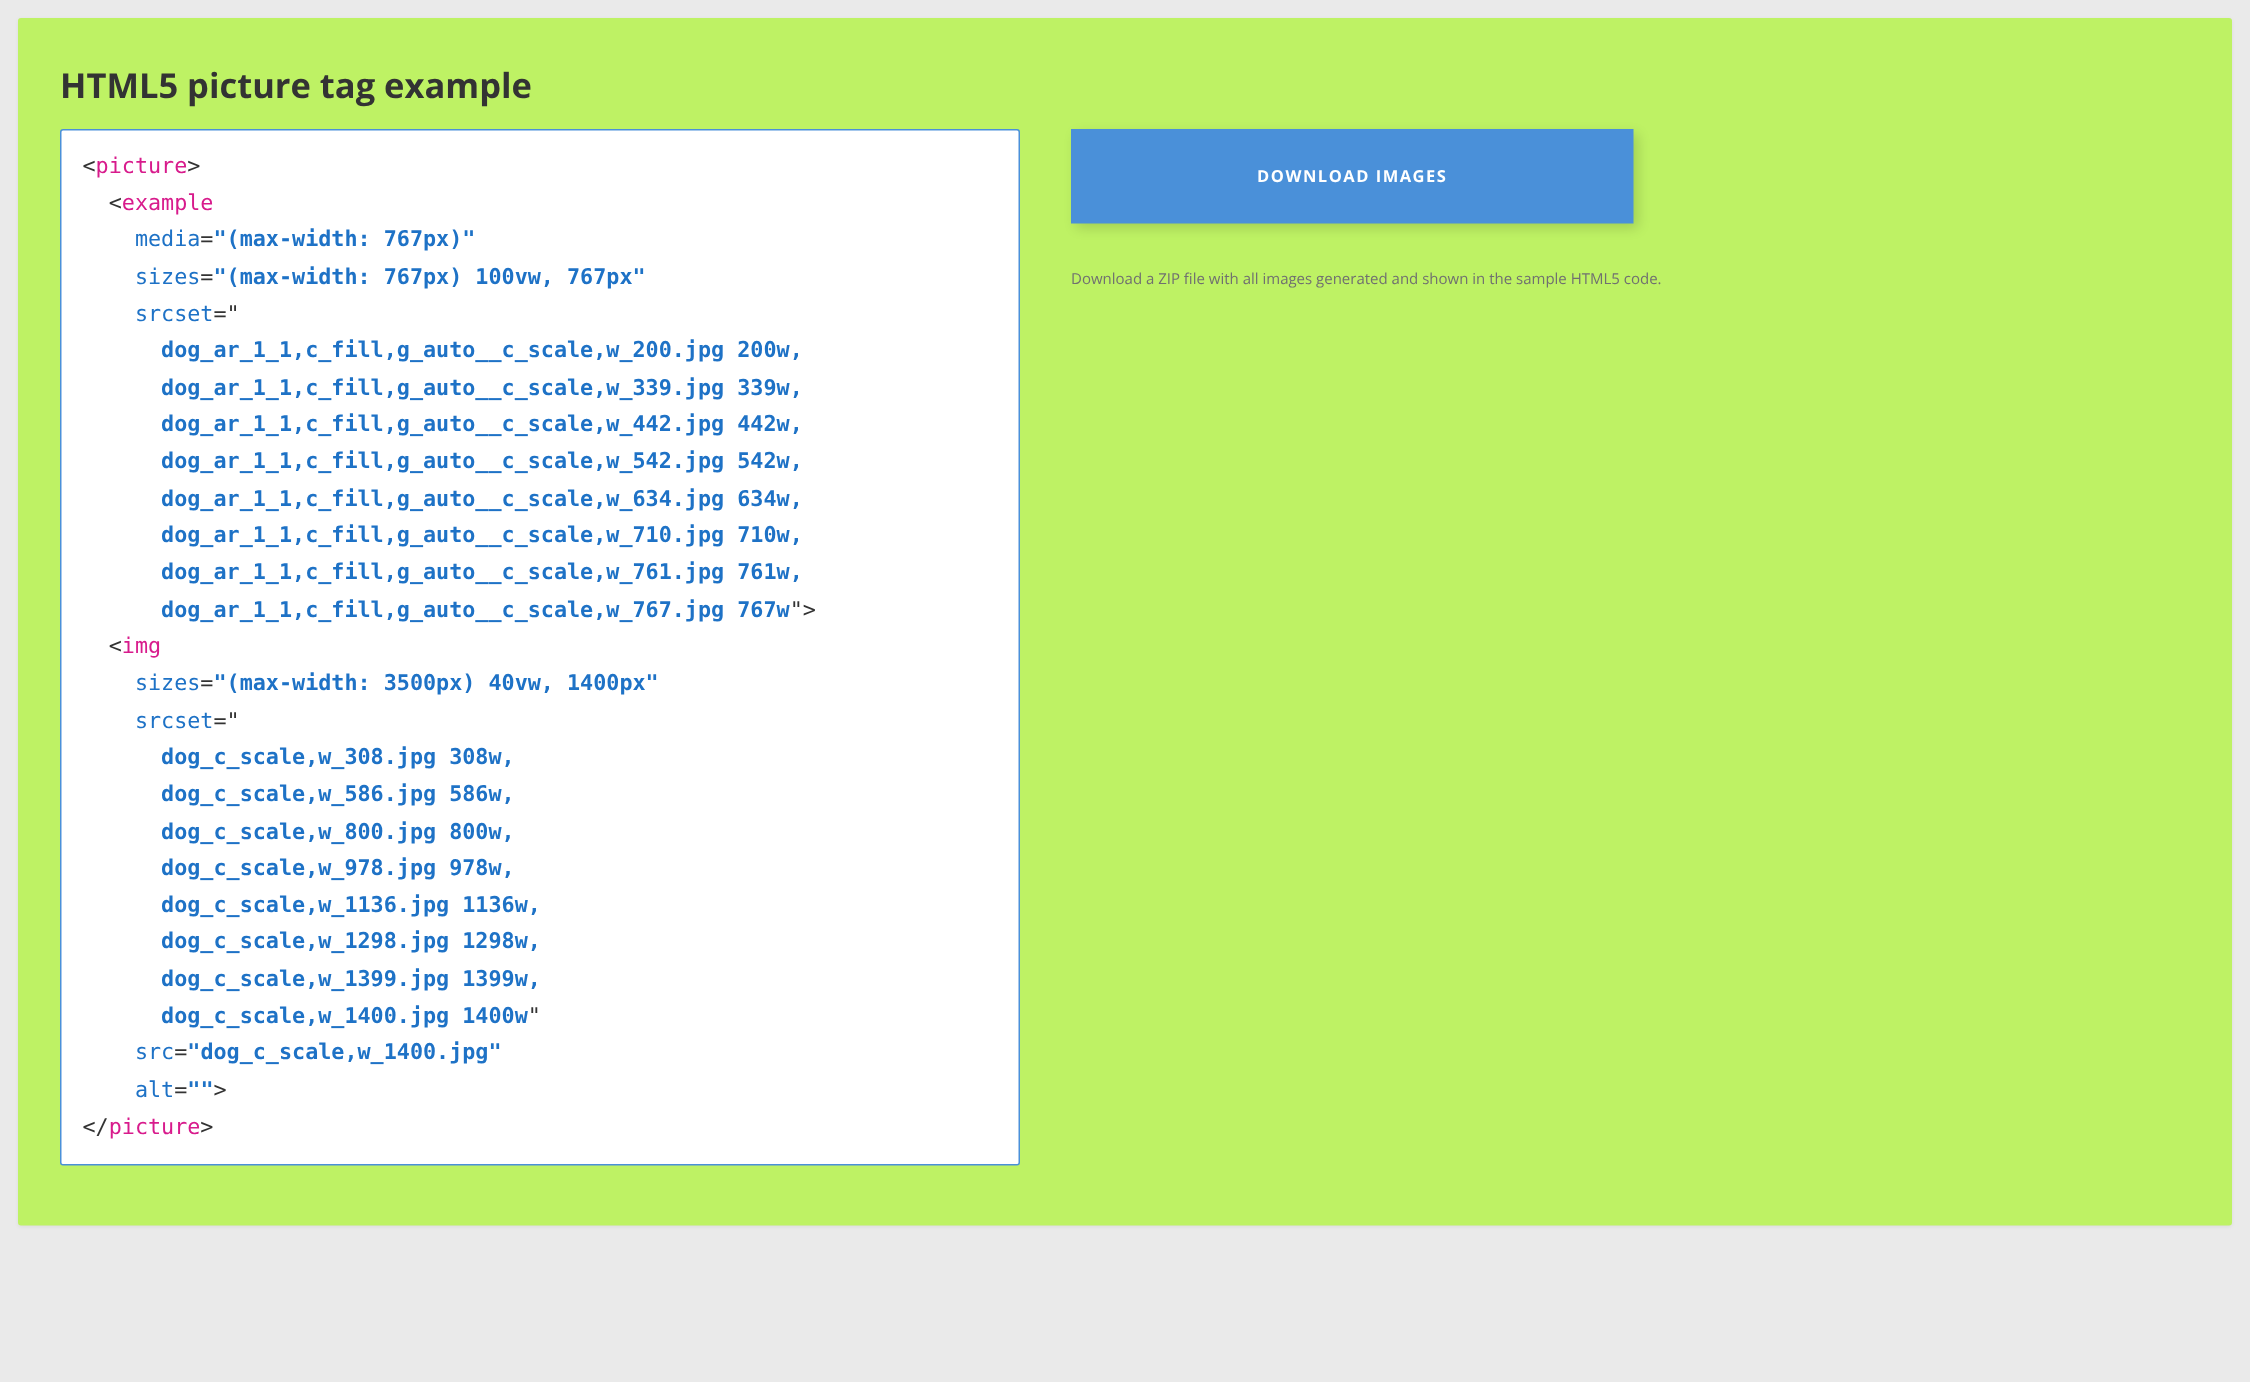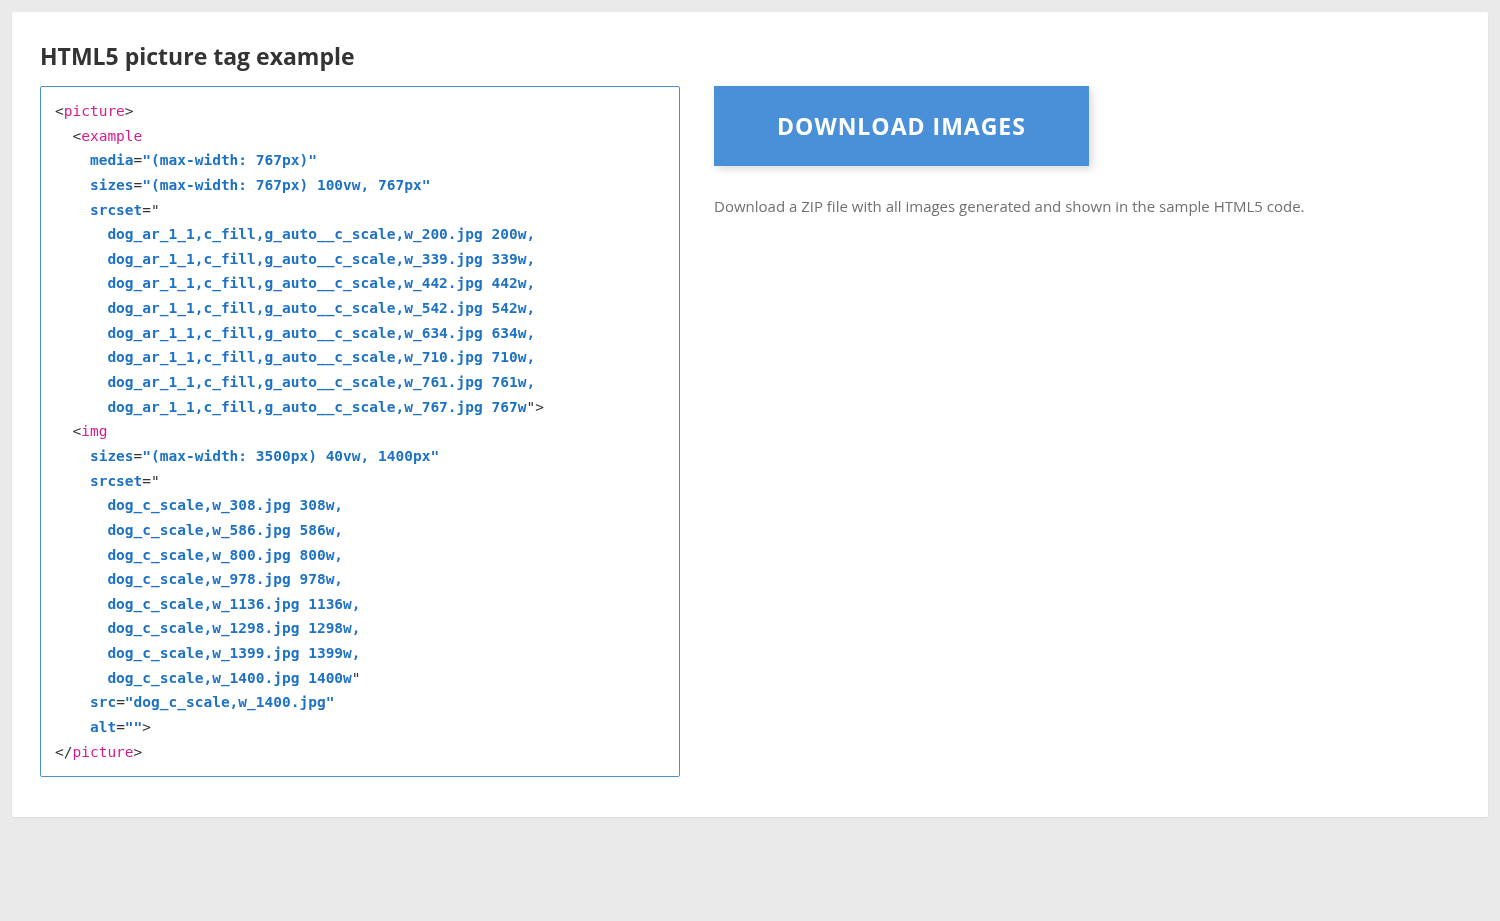--- a/index.html
+++ b/index.html
@@ -4,21 +4,21 @@
   <style>
     * { margin: 0; padding: 0; box-sizing: border-box; }
     body {
       background: #eaeaea;
       font-family: "Open Sans", "Helvetica Neue", Helvetica, Arial, sans-serif;
       padding: 12px;
       width: 1500px;
       height: 921px;
     }
     .card {
-      background: #ffffff;
+      background: #bef264;
       border-radius: 2px;
       padding: 28px 28px 40px 28px;
       box-shadow: 0 1px 3px rgba(0,0,0,0.06);
     }
     .title {
       font-size: 23px;
       font-weight: 700;
       color: #333;
       margin-bottom: 14px;
     }
@@ -36,41 +36,41 @@
       border-radius: 2px;
       font-family: "Menlo", "Consolas", monospace;
       font-size: 14.5px;
       line-height: 1.7;
       color: #333;
       white-space: pre;
       overflow-x: auto;
     }
     .punct { color: #333; }
     .tag { color: #d81b8c; font-weight: 400; }
-    .attr { color: #1e72c6; font-weight: 700; text-align: right; }
+    .attr { color: #1e72c6; font-weight: 400; text-align: right; }
     .val { color: #1e72c6; font-weight: 700; }
     .download-btn {
       display: block;
       width: 375px;
       background: #4a90d9;
       color: #fff;
       border: none;
       padding: 24px 0;
-      font-size: 23px;
+      font-size: 11px;
       font-weight: 700;
       letter-spacing: 1px;
       cursor: pointer;
       box-shadow: 3px 3px 8px rgba(0,0,0,0.15);
       margin-bottom: 28px;
       font-family: inherit;
       text-align: center;
     }
     .desc {
       color: #707070;
-      font-size: 15px;
+      font-size: 10px;
       line-height: 1.7;
       max-width: 740px;
     }
   </style>
 </head>
 <body>
 
 <div class="card">
   <div class="title">HTML5 picture tag example</div>
   <div class="columns">

